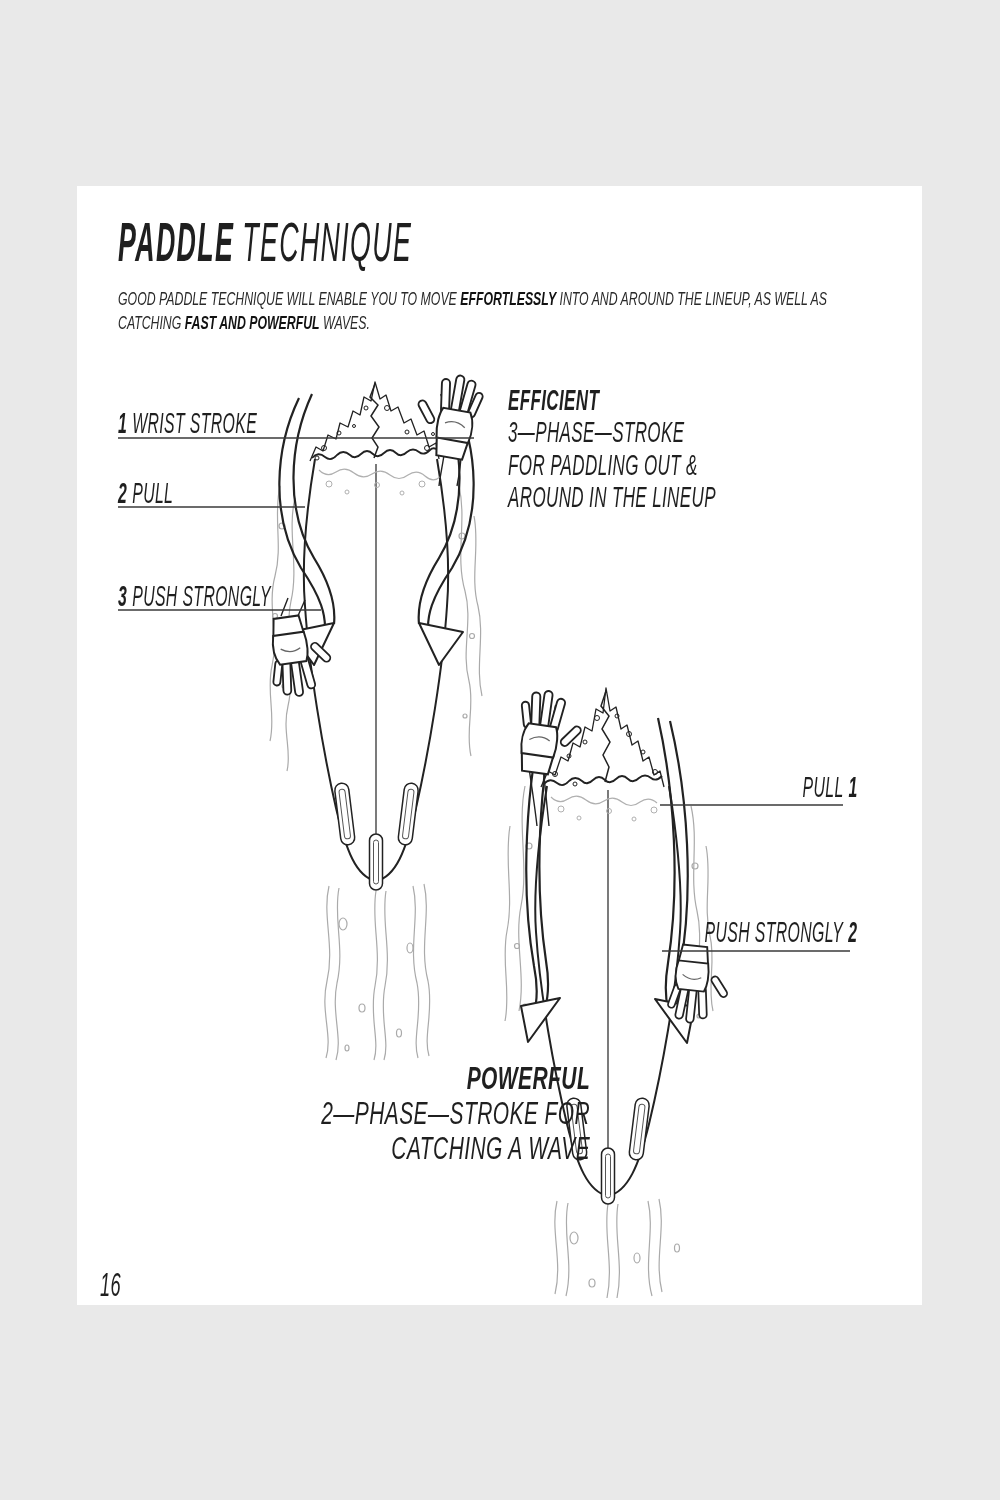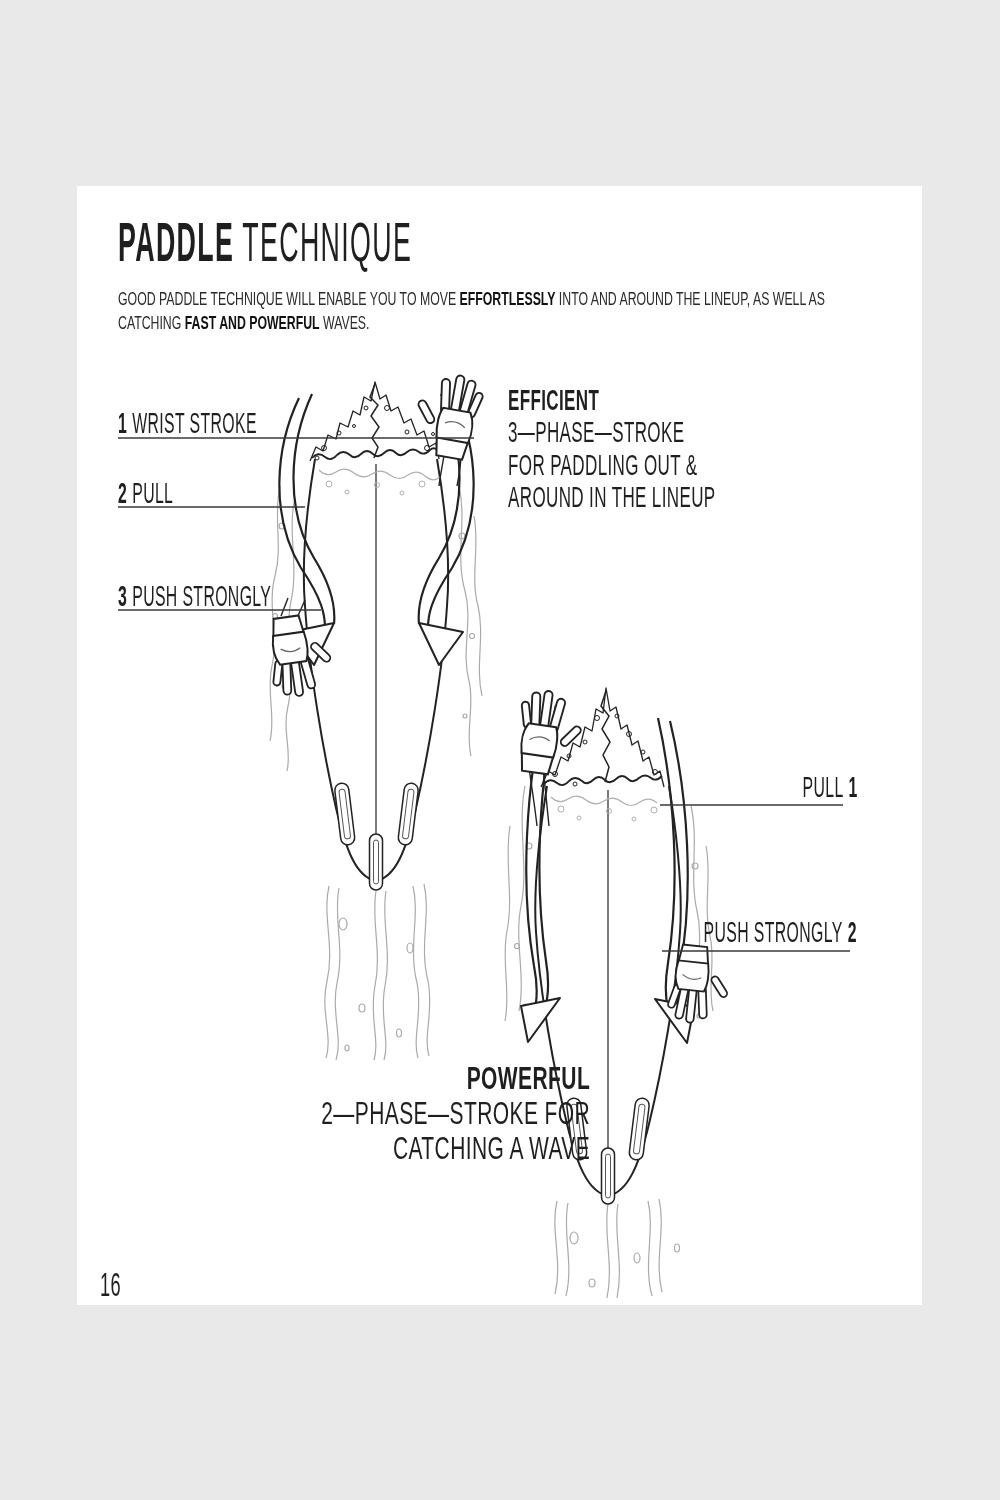--- a/index.html
+++ b/index.html
@@ -6,20 +6,21 @@
   body{
     width:1000px;height:1500px;
     background:#e9e9e9;
     font-family:"Liberation Sans",sans-serif;
     position:relative;
     overflow:hidden;
   }
   .page{
     position:absolute;left:77px;top:186px;width:845px;height:1119px;
     background:#ffffff;
+    font-style:italic;
   }
   .diagram-svg{position:absolute;left:0;top:0;}
   .hw{
     position:absolute;
     color:#1f1f1f;
     white-space:nowrap;
     transform-origin:0 0;
     letter-spacing:0.5px;
   }
   .hw.right{transform-origin:100% 0;text-align:right;}

